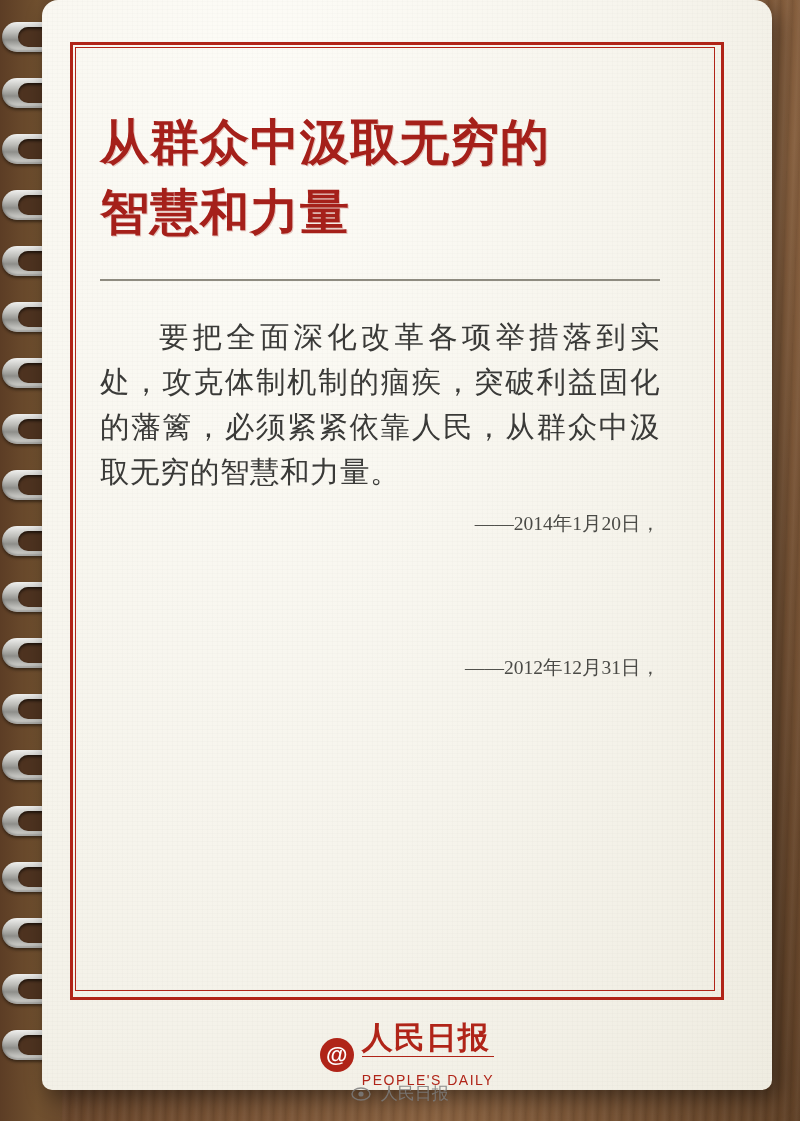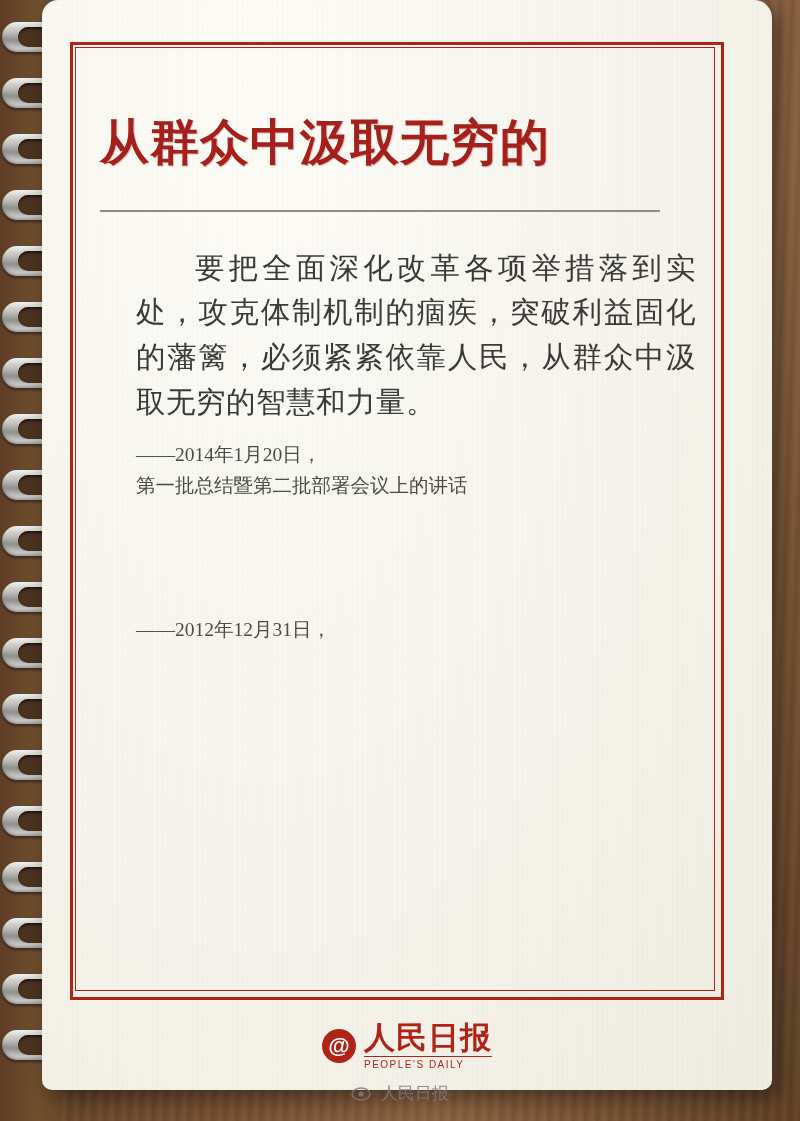--- a/index.html
+++ b/index.html
@@ -122,36 +122,35 @@
 
   .divider {
     margin-top: 32px;
     width: 560px;
     height: 2px;
     background: #8e8b80;
   }
 
   .quote-block {
     margin-top: 34px;
-    margin-left: 36px;
   }
   .quote-text {
     color: #3a3a38;
     font-size: 29.5px;
     line-height: 1.52;
     text-align: justify;
     text-indent: 2em;
     letter-spacing: 0.5px;
     margin: 0;
     width: 560px;
   }
   .quote-source {
     margin-top: 14px;
     width: 560px;
-    text-align: left;
+    text-align: right;
     color: #4a4a46;
     font-size: 19.5px;
     line-height: 1.62;
   }
   .quote-source div {
     display: block;
   }
 
   .spacer {
     height: 78px;
@@ -192,26 +191,26 @@
     color: #b02418;
     font-family: "DejaVu Serif", serif;
     font-weight: bold;
     font-size: 31px;
     letter-spacing: 1px;
     display: block;
   }
   .logo-en {
     color: #b02418;
     font-family: "Liberation Sans", sans-serif;
-    font-size: 10px;
+    font-size: 14px;
     letter-spacing: 1.5px;
     display: block;
     margin-top: 3px;
     border-top: 1px solid #b02418;
-    padding-top: 3px;
+    padding-top: 16px;
   }
 
   
   .watermark {
     position: absolute;
     left: 0;
     top: 1082px;
     width: 800px;
     text-align: center;
     color: #7c7c7c;
@@ -257,29 +256,29 @@
 <div class="page">
   <div class="paper-texture"></div>
 
   <div class="frame-outer"></div>
   <div class="frame-inner"></div>
 
   <div class="content">
 
     <h1 class="title">
       <span>从群众中汲取无穷的</span>
+      <span class="title-line2">智慧和力量</span>
     </h1>
 
     <div class="divider"></div>
 
     <div class="quote-block">
       <p class="quote-text">要把全面深化改革各项举措落到实处，攻克体制机制的痼疾，突破利益固化的藩篱，必须紧紧依靠人民，从群众中汲取无穷的智慧和力量。</p>
       <div class="quote-source">
         <div>——2014年1月20日，</div>
-        <div>第一批总结暨第二批部署会议上的讲话</div>
       </div>
     </div>
 
     <div class="spacer"></div>
 
     <div class="quote-block">
       <div class="quote-source">
         <div>——2012年12月31日，</div>
 
       </div>

